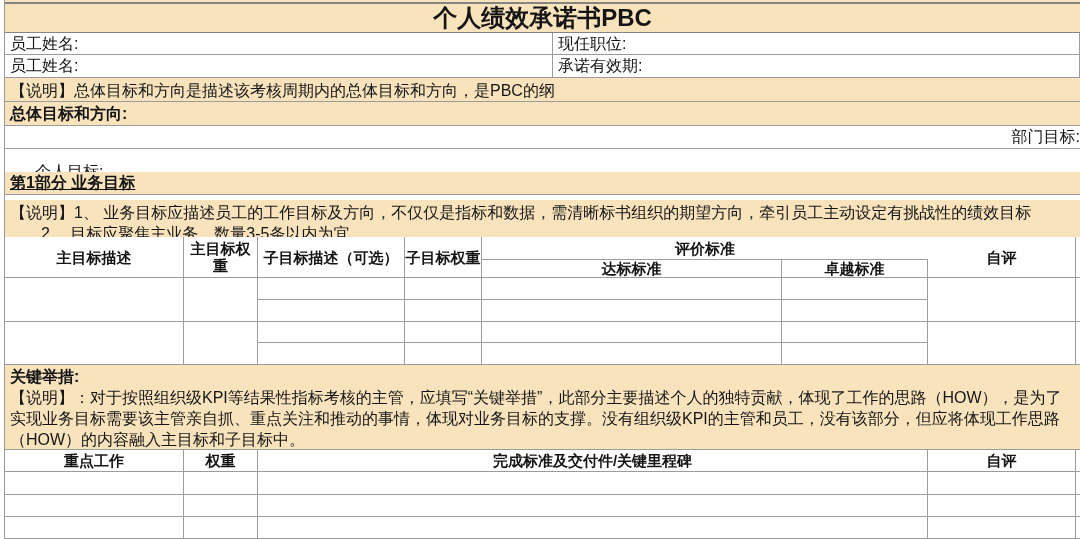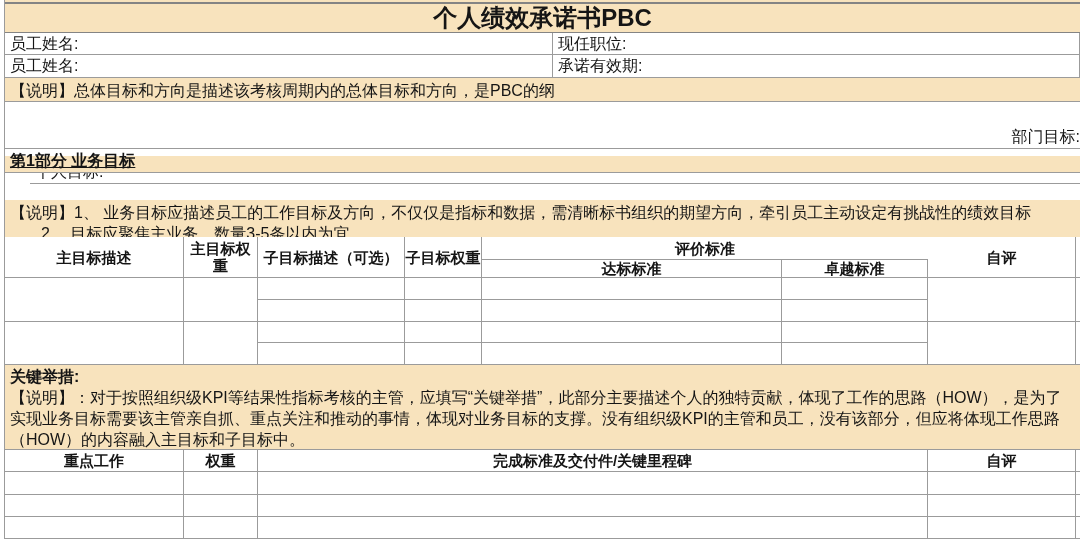--- a/index.html
+++ b/index.html
@@ -76,30 +76,33 @@
     </div>
     <div class="cell w527">
       <span class="label">承诺有效期:</span>
     </div>
   </div>
 
   <div class="row tan note-row" style="top:78px;height:24px;line-height:22px;">
     <span>【说明】总体目标和方向是描述该考核周期内的总体目标和方向，是PBC的纲</span>
   </div>
 
+  <div class="row tan" style="top:102px;height:24px;">
+    <span class="label bold" style="padding-top:2px;">总体目标和方向:</span>
+  </div>
 
   <div class="row" style="top:126px;height:23px;justify-content:flex-end;">
     <span class="label">部门目标:</span>
   </div>
 
   <div class="row" style="top:161px;height:23px;margin-left:25px;">
     <span class="label">个人目标:</span>
   </div>
 
-  <div class="row tan" style="top:156px;height:17px;align-items:flex-end;">
+  <div class="row tan" style="top:172px;height:23px;">
     <span class="label bold underline">第1部分 业务目标</span>
   </div>
 
   <div class="row tan note-row" style="top:200px;height:42px;">
     <div>【说明】1、 业务目标应描述员工的工作目标及方向，不仅仅是指标和数据，需清晰标书组织的期望方向，牵引员工主动设定有挑战性的绩效目标</div>
     <div style="padding-left:31px;">2、 目标应聚焦主业务，数量3-5条以内为宜</div>
   </div>
 
   <div class="row" style="top:237px;height:41px;">
     <div class="cell w180 hc">主目标描述</div>

